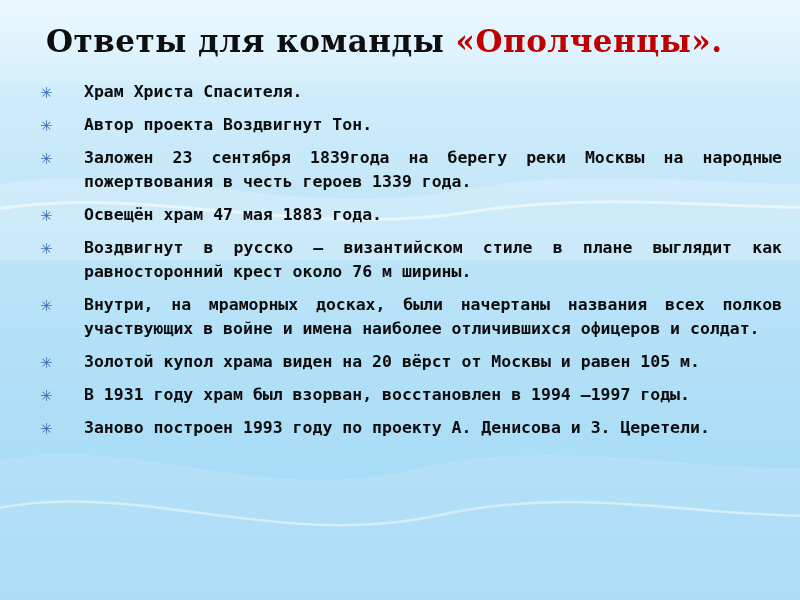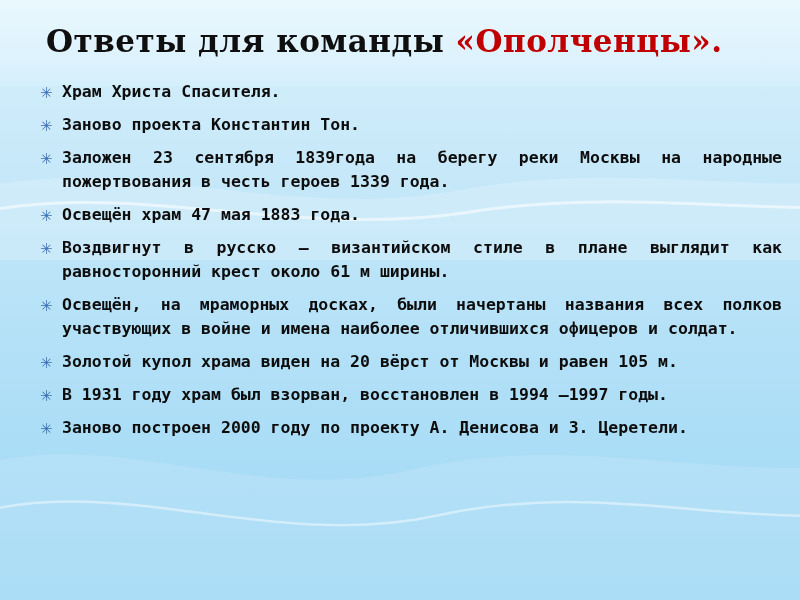--- a/index.html
+++ b/index.html
@@ -84,21 +84,21 @@
     position: absolute;
     left: 10px;
     top: 1px;
     color: #3a6fb0;
     font-size: 15px;
     font-family: "DejaVu Sans", sans-serif;
     line-height: 24px;
   }
 
   
-  .just { display: block; }
+  .just { display: block; margin-left: 22px; }
 </style>
 </head>
 <body>
 
 <div class="slide">
 
   <div class="top-band"></div>
 
   <div class="swoosh" style="top: 130px;">
     <svg width="980" height="130" viewBox="0 0 980 130" xmlns="http://www.w3.org/2000/svg">
@@ -119,46 +119,46 @@
   </div>
 
   <div class="content">
     <ul class="bullets">
       <li>
         <span class="bullet-mark">✳</span>
         <span class="just">Храм Христа Спасителя.</span>
       </li>
       <li>
         <span class="bullet-mark">✳</span>
-        <span class="just">Заново проекта Константин Тон.</span>
+        <span class="just">Автор проекта Воздвигнут Тон.</span>
       </li>
       <li>
         <span class="bullet-mark">✳</span>
         <span class="just">Заложен 23 сентября 1839года на берегу реки Москвы на народные пожертвования в честь героев 1339 года.</span>
       </li>
       <li>
         <span class="bullet-mark">✳</span>
         <span class="just">Освещён храм 47 мая 1883 года.</span>
       </li>
       <li>
         <span class="bullet-mark">✳</span>
-        <span class="just">Воздвигнут в  русско – византийском стиле  в плане выглядит как равносторонний крест около 61 м ширины.</span>
+        <span class="just">Воздвигнут в  русско – византийском стиле  в плане выглядит как равносторонний крест около 76 м ширины.</span>
       </li>
       <li>
         <span class="bullet-mark">✳</span>
-        <span class="just">Освещён, на мраморных досках, были начертаны названия всех полков  участвующих в войне и имена наиболее отличившихся офицеров и солдат.</span>
+        <span class="just">Внутри, на мраморных досках, были начертаны названия всех полков  участвующих в войне и имена наиболее отличившихся офицеров и солдат.</span>
       </li>
       <li>
         <span class="bullet-mark">✳</span>
         <span class="just">Золотой купол храма виден на 20 вёрст от Москвы и равен 105 м.</span>
       </li>
       <li>
         <span class="bullet-mark">✳</span>
         <span class="just">В 1931 году  храм был взорван, восстановлен в 1994 –1997 годы.</span>
       </li>
       <li>
         <span class="bullet-mark">✳</span>
-        <span class="just">Заново построен 2000 году по проекту А. Денисова и З. Церетели.</span>
+        <span class="just">Заново построен 1993 году по проекту А. Денисова и З. Церетели.</span>
       </li>
     </ul>
   </div>
 
 </div>
 
 </body></html>

